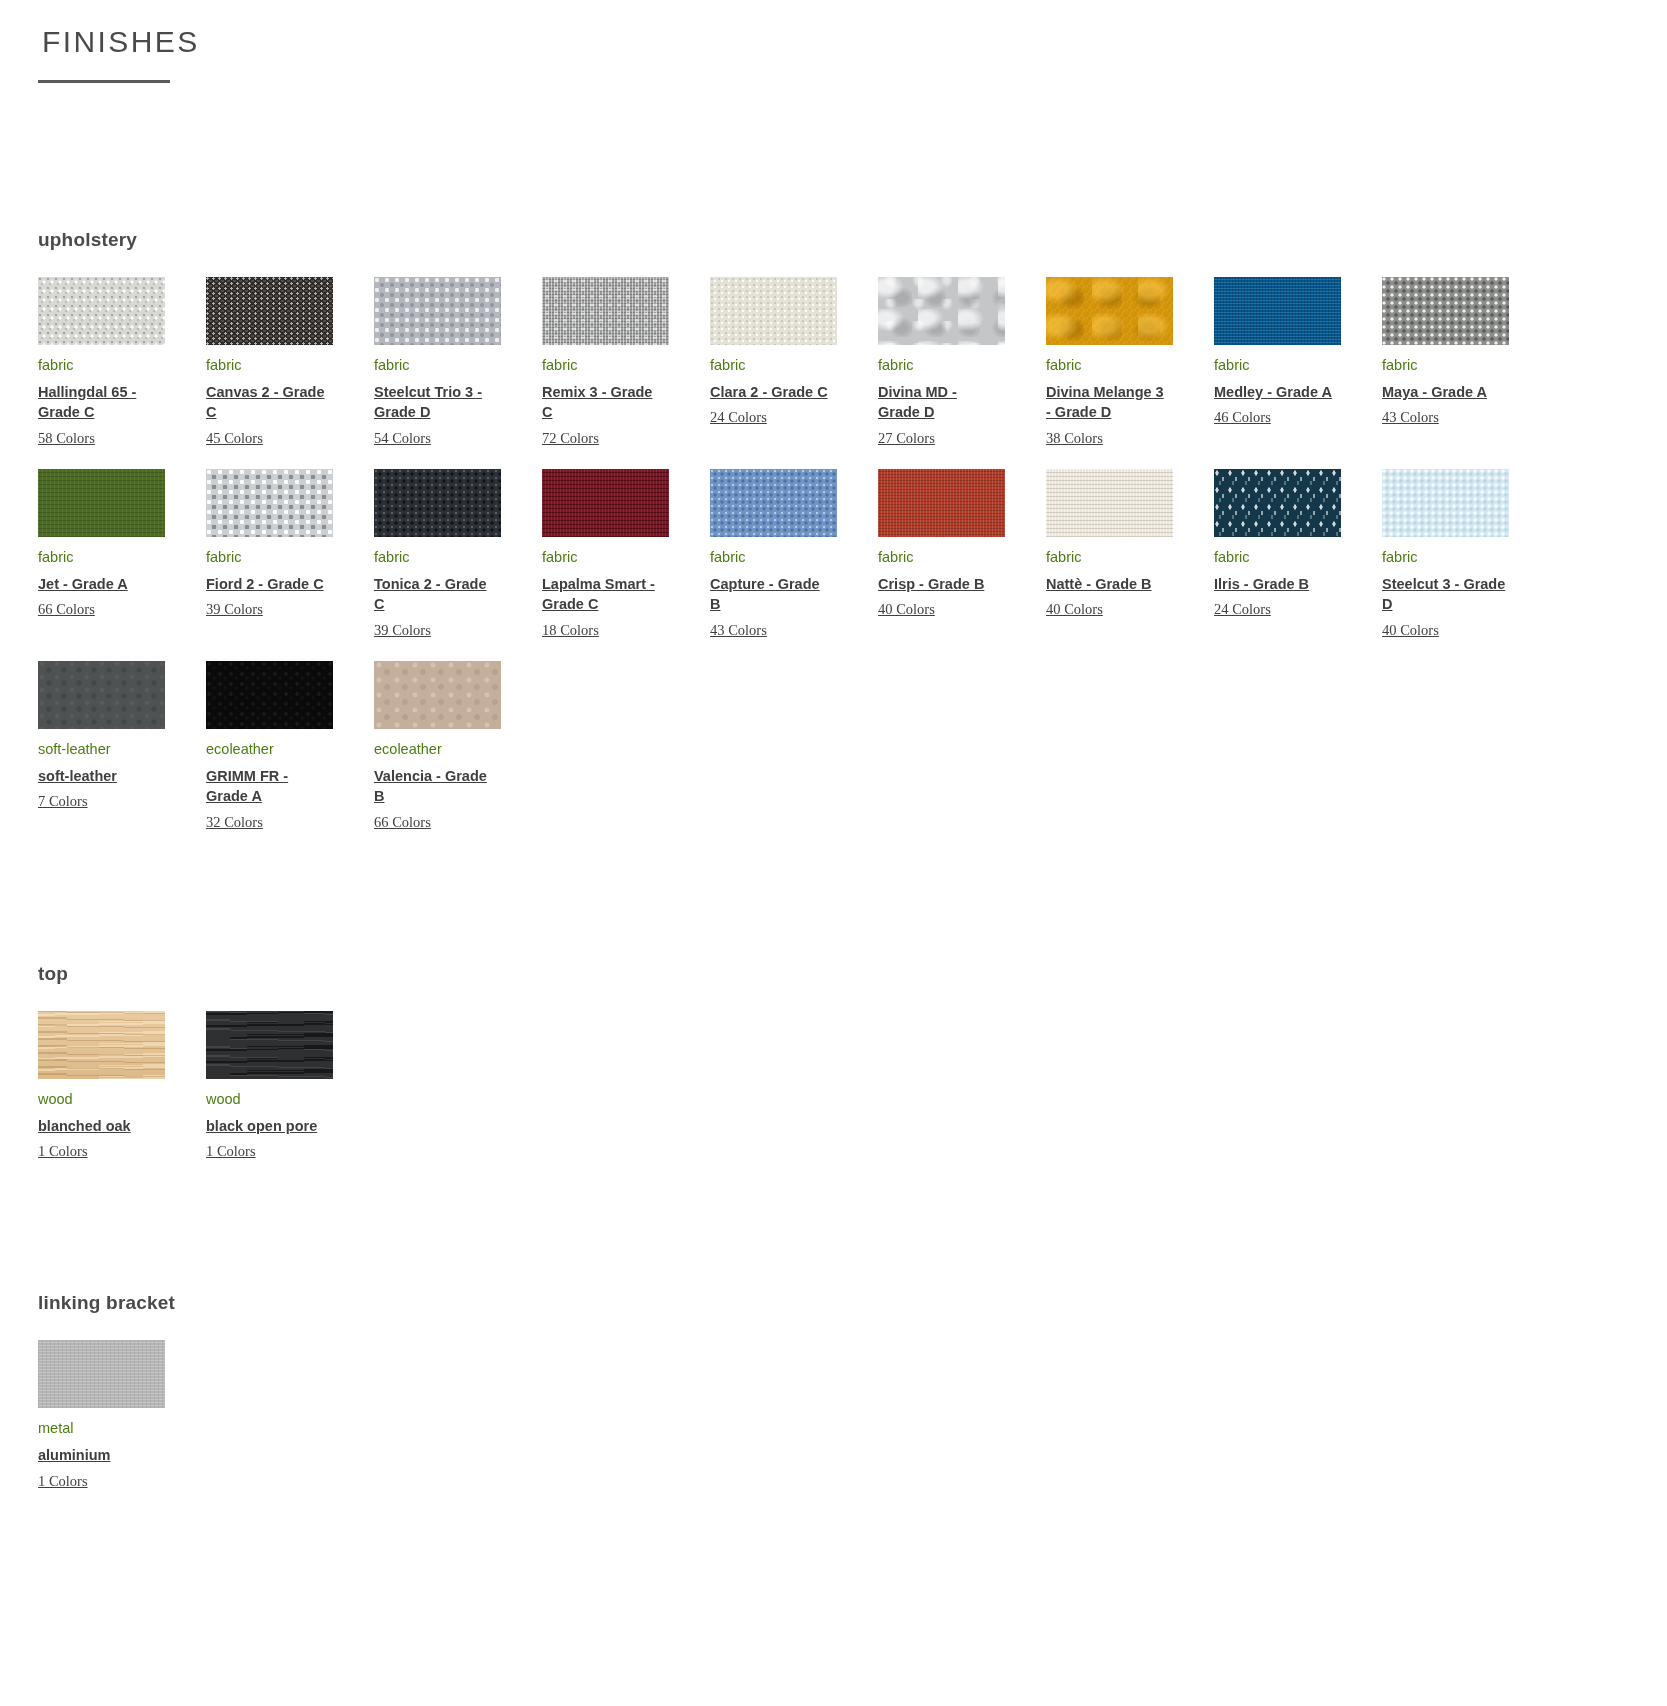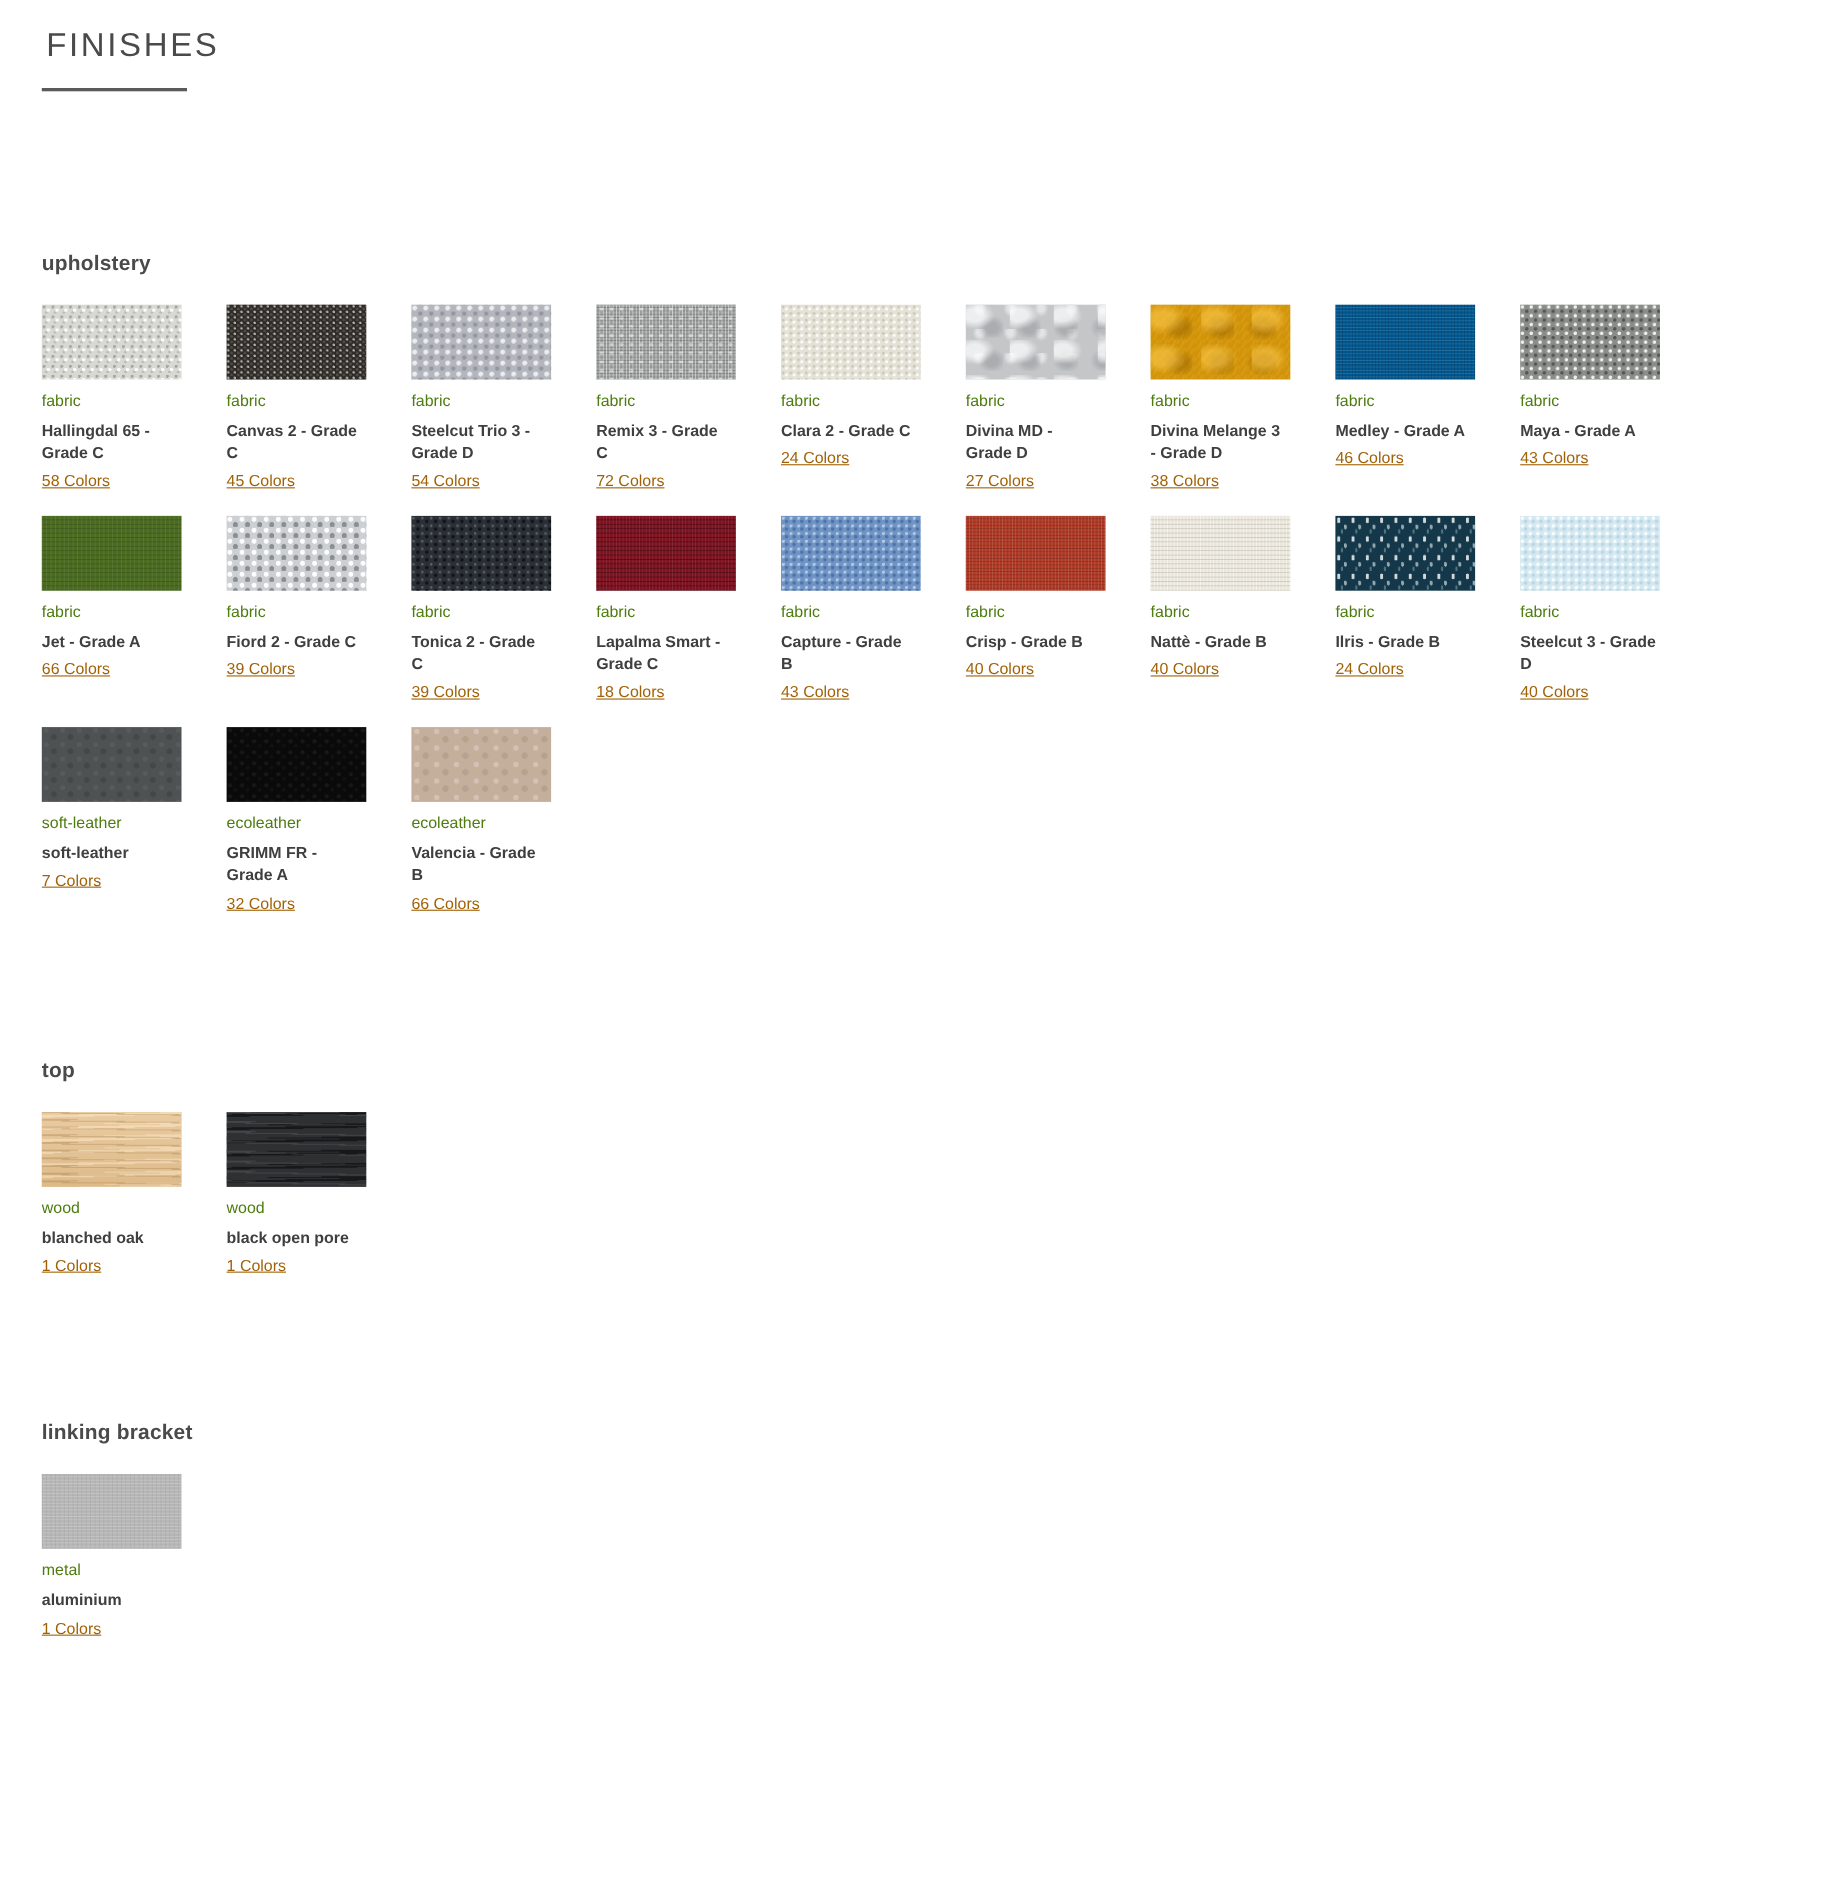--- a/index.html
+++ b/index.html
@@ -75,28 +75,30 @@
     line-height: 1.3;
     font-weight: 400;
   }
   .swatch-name {
     font-size: 14.5px;
     font-weight: bold;
     color: #3f3f3f;
     margin-top: 7px;
     line-height: 1.42;
     max-width: 124px;
+    text-decoration: underline;
   }
   .swatch-colors {
     font-size: 14.5px;
-    color: #a16207;
+    color: #404040;
     margin-top: 7px;
     text-decoration: underline;
     display: inline-block;
     cursor: pointer;
+    font-family: Liberation Serif, serif;
   }
 
   
   .tex-hallingdal {
     background-color: #d8d9d4;
     background-image:
       radial-gradient(circle at 2px 2px, rgba(120,122,115,.55) 1.2px, transparent 1.6px),
       radial-gradient(circle at 6px 5px, rgba(255,255,255,.9) 1.4px, transparent 1.8px),
       radial-gradient(circle at 4px 7px, rgba(140,142,134,.4) 1px, transparent 1.4px);
     background-size: 8px 9px, 8px 9px, 8px 9px;

